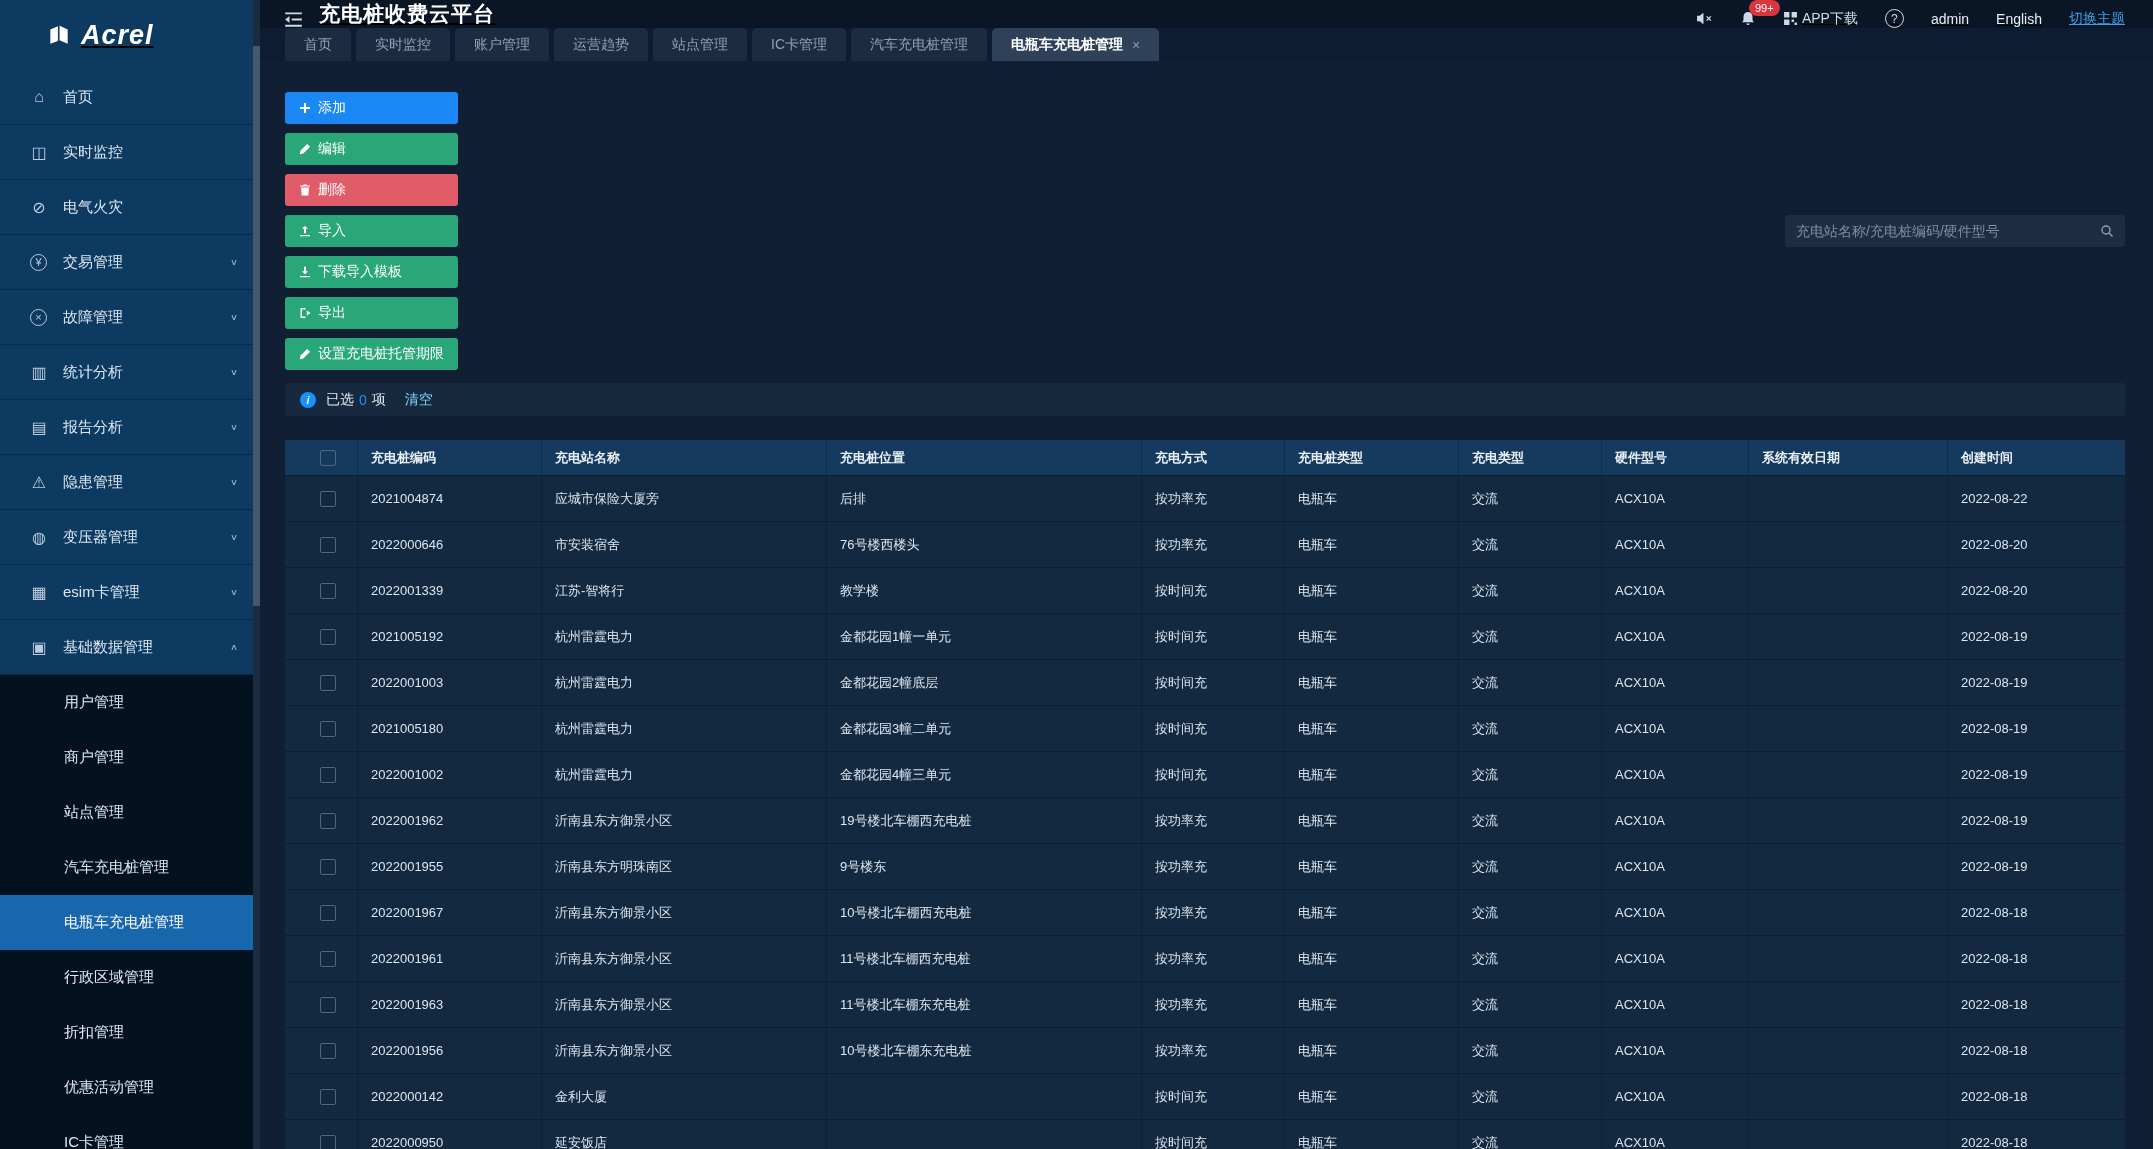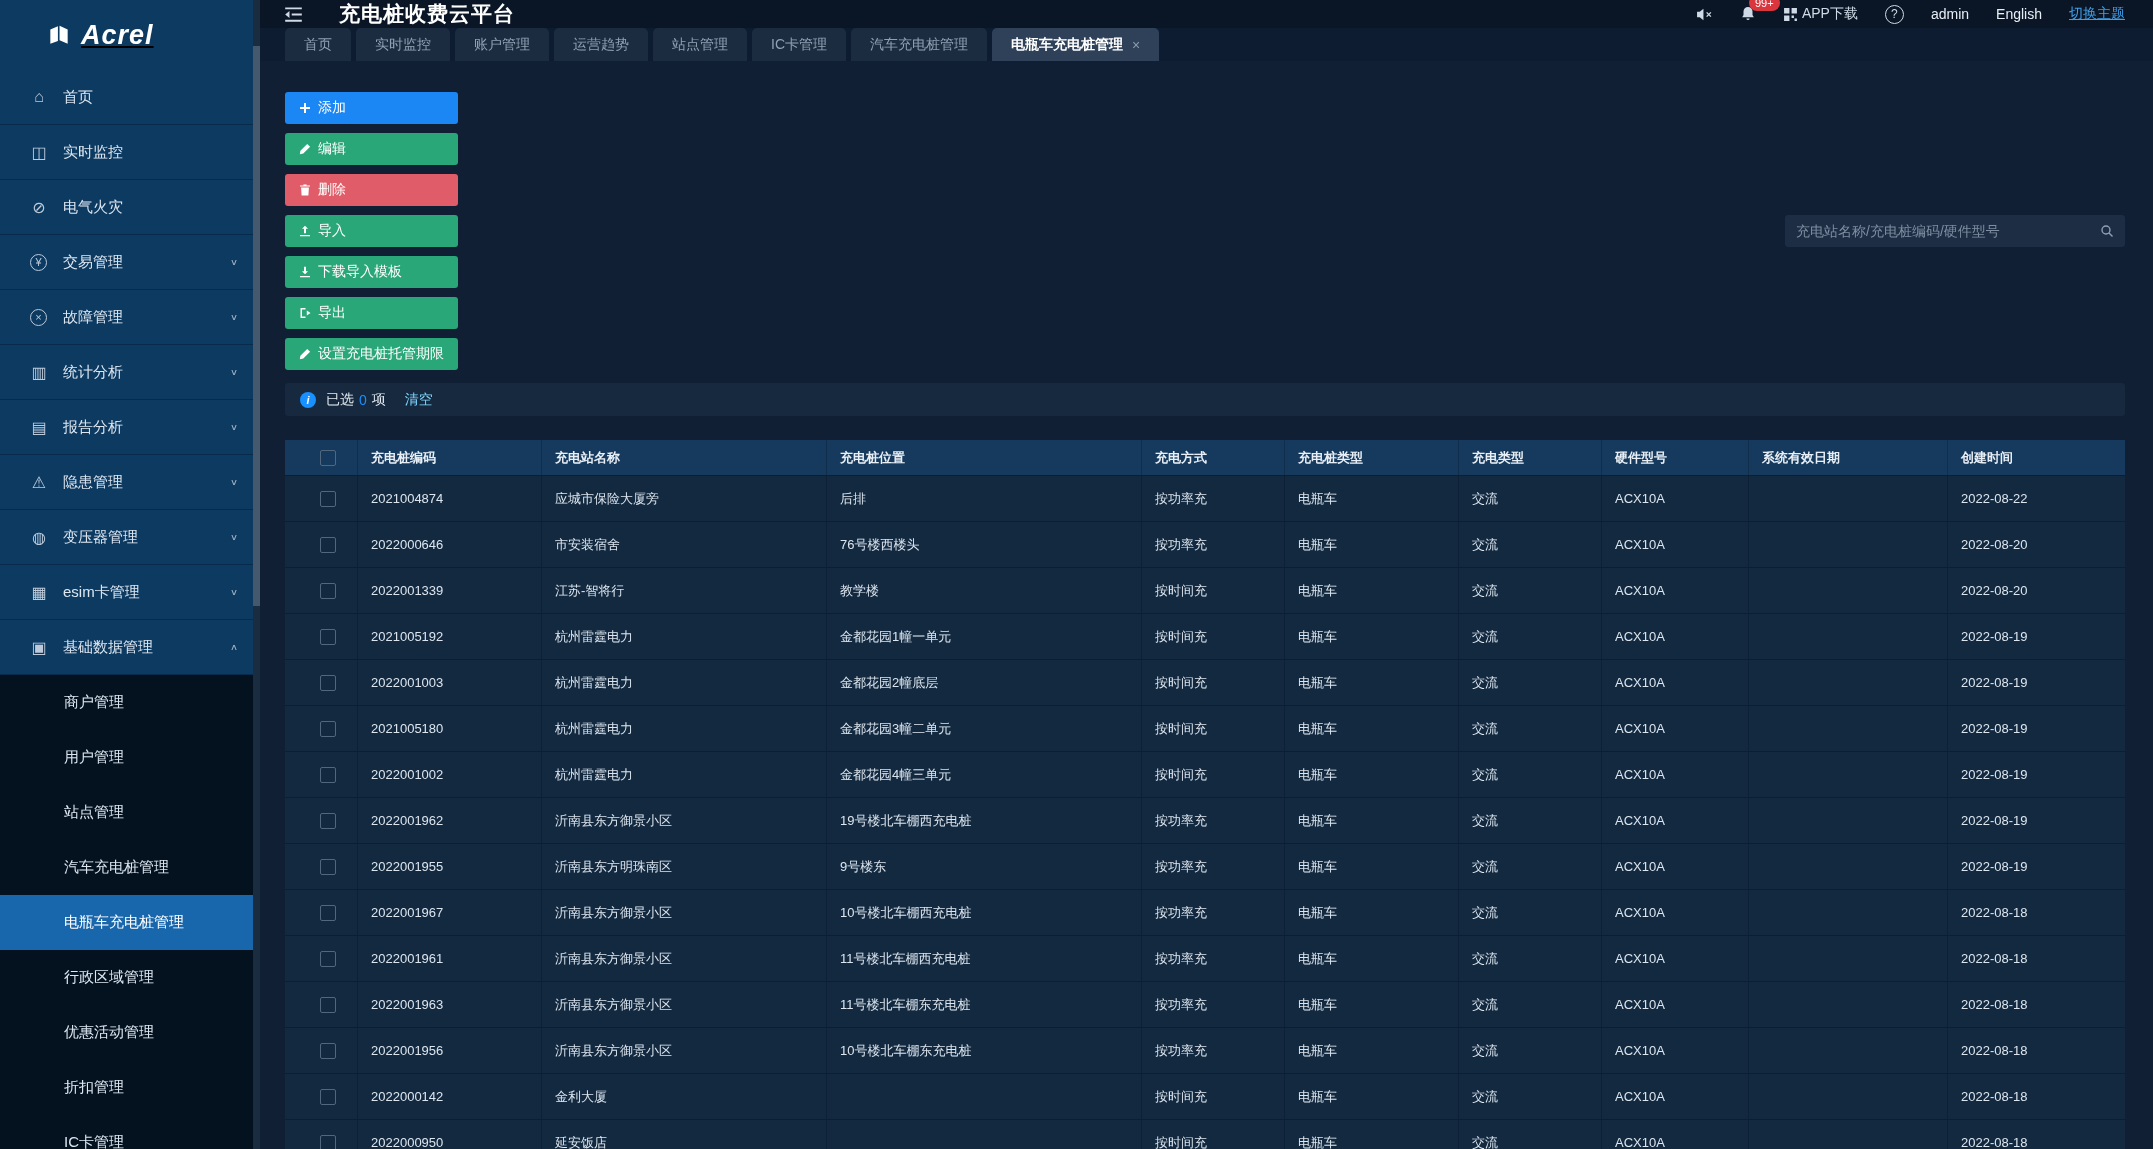--- a/index.html
+++ b/index.html
@@ -22,22 +22,22 @@
   .side-item.expanded { background:#0d3a61; }
   .submenu { background:#041220; }
   .sub-item { height:55px; display:flex; align-items:center; padding-left:64px;
     color:#dde7f1; font-size:15px; cursor:pointer; }
   .sub-item.active { background:#1866ab; color:#fff; }
   .side-scroll { position:absolute; top:0; right:0; width:7px; height:100%; background:#1a2c40; }
   .side-scroll .thumb { position:absolute; top:46px; width:7px; height:560px; background:#44596e; }
 
   
   .main { flex:1; display:flex; flex-direction:column; min-width:0; background:#101f33; }
-  .topbar { height:48px; background:#0a1626; display:flex; align-items:center;
-    padding:0 28px 0 24px; gap:36px; }
+  .topbar { height:48px; background:#0a1626; display:flex; align-items:flex-end;
+    padding:0 28px 0 24px; gap:16px;text-decoration:underline; }
   .collapse { color:#cfdae6; display:flex; cursor:pointer; }
   .title { color:#fff; font-size:21px; font-weight:700; letter-spacing:1px; }
   .topright { margin-left:auto; display:flex; align-items:center; gap:27px;
     color:#cfdae6; font-size:14px; }
   .tr-icon { display:flex; color:#cfdae6; cursor:pointer; }
   .bell-wrap { position:relative; }
   .badge { position:absolute; top:-11px; left:9px; background:#d9363e; color:#fff;
     font-size:11px; line-height:1; padding:3px 6px 2px; border-radius:9px; white-space:nowrap; }
   .app-dl { display:flex; align-items:center; gap:4px; cursor:pointer; }
   .help { width:19px; height:19px; border:1.5px solid #cfdae6; border-radius:50%;
@@ -168,28 +168,28 @@
           <span class="icon">▦</span>
           <span class="label">esim卡管理</span>
           <span class="chev">∨</span>
         </div>
         <div class="side-item expanded">
           <span class="icon">▣</span>
           <span class="label">基础数据管理</span>
           <span class="chev">∧</span>
         </div>
         <div class="submenu">
+          <div class="sub-item">用户管理</div>
           <div class="sub-item">商户管理</div>
-          <div class="sub-item">用户管理</div>
           <div class="sub-item">站点管理</div>
           <div class="sub-item">汽车充电桩管理</div>
           <div class="sub-item active">电瓶车充电桩管理</div>
           <div class="sub-item">行政区域管理</div>
+          <div class="sub-item">折扣管理</div>
           <div class="sub-item">优惠活动管理</div>
-          <div class="sub-item">折扣管理</div>
           <div class="sub-item">IC卡管理</div>
         </div>
       </nav>
     <div class="side-scroll">
       <div class="thumb"></div>
     </div>
   </aside>
 
   <div class="main">
 

